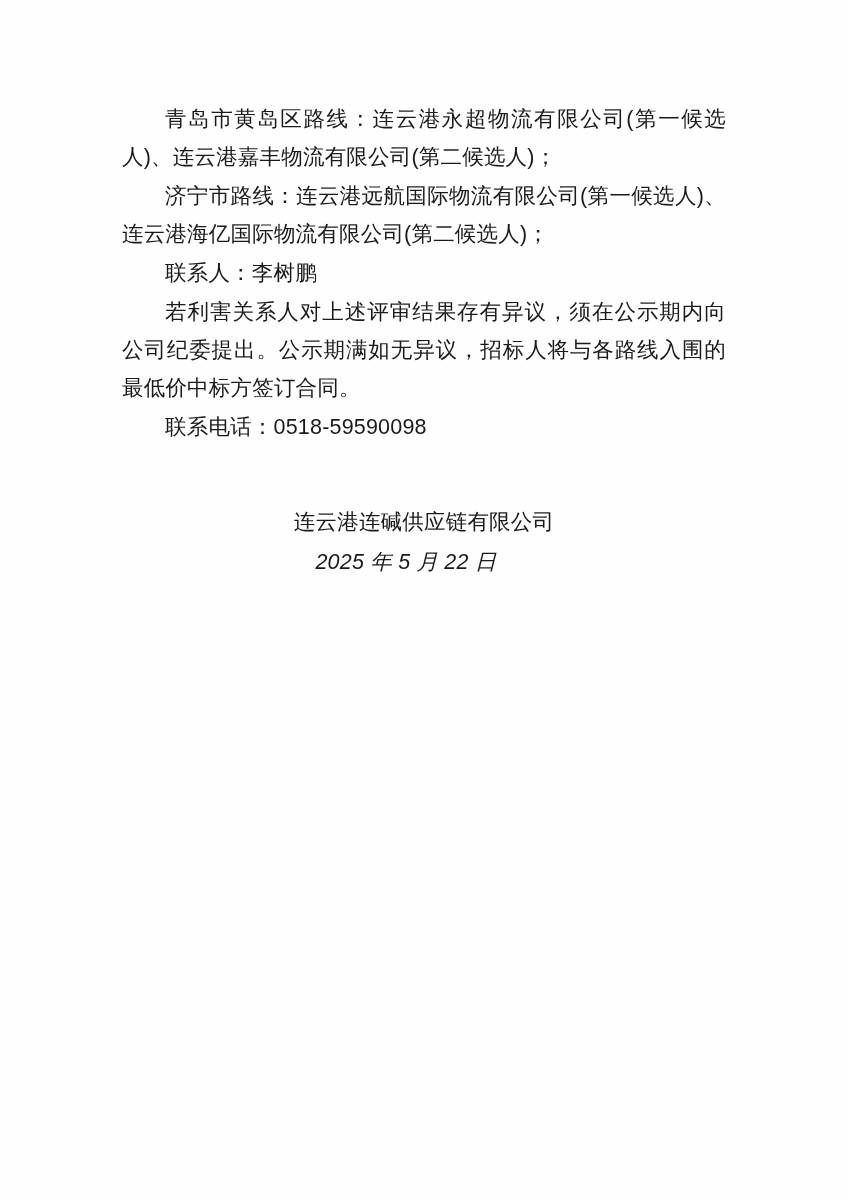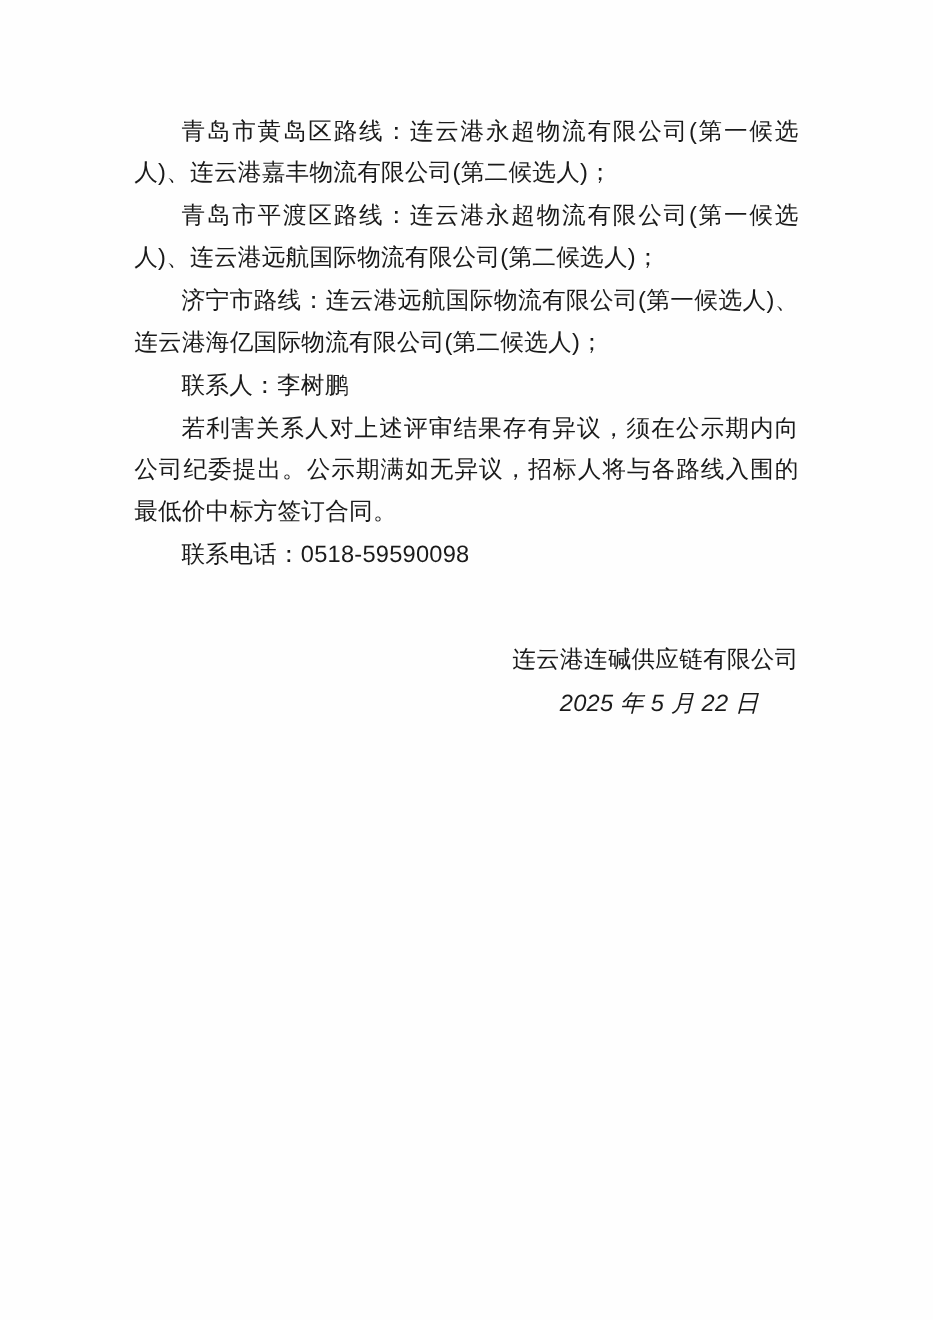--- a/index.html
+++ b/index.html
@@ -31,39 +31,38 @@
   }
   .para {
     margin: 0 0 1px 0;
     text-indent: 2em;
     word-break: break-all;
   }
   .signature-block {
     margin-top: 56px;
     font-size: 21.5px;
     line-height: 40px;
-    text-align: right;
+    text-align: center;
     padding-right: 0px;
   }
   .sig-line {
     display: block;
     white-space: nowrap;
   }
   .sig-company { padding-right: 0px; }
   .sig-date { padding-right: 36px; font-style: italic; }
 </style>
 </head>
 <body>
 
 <div class="page">
   <div class="doc-body">
 
     <p class="para">青岛市黄岛区路线：连云港永超物流有限公司(第一候选人)、连云港嘉丰物流有限公司(第二候选人)；</p>
 
-    <p class="para">青岛市平渡区路线：连云港永超物流有限公司(第一候选人)、连云港远航国际物流有限公司(第二候选人)；</p>
 
     <p class="para">济宁市路线：连云港远航国际物流有限公司(第一候选人)、连云港海亿国际物流有限公司(第二候选人)；</p>
 
 
 
     <p class="para">联系人：李树鹏</p>
 
     <p class="para">若利害关系人对上述评审结果存有异议，须在公示期内向公司纪委提出。公示期满如无异议，招标人将与各路线入围的最低价中标方签订合同。</p>
 
     <p class="para">联系电话：0518-59590098</p>

